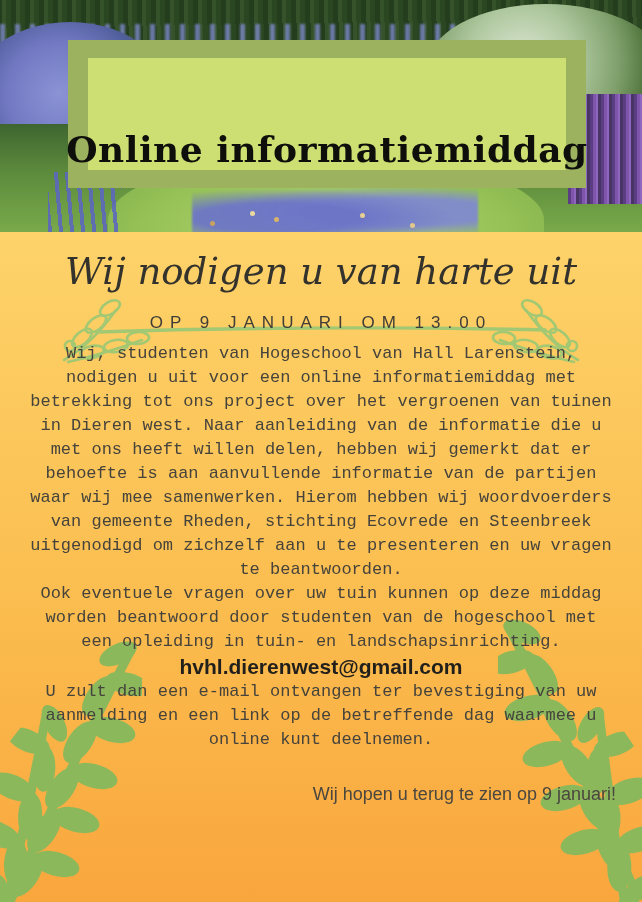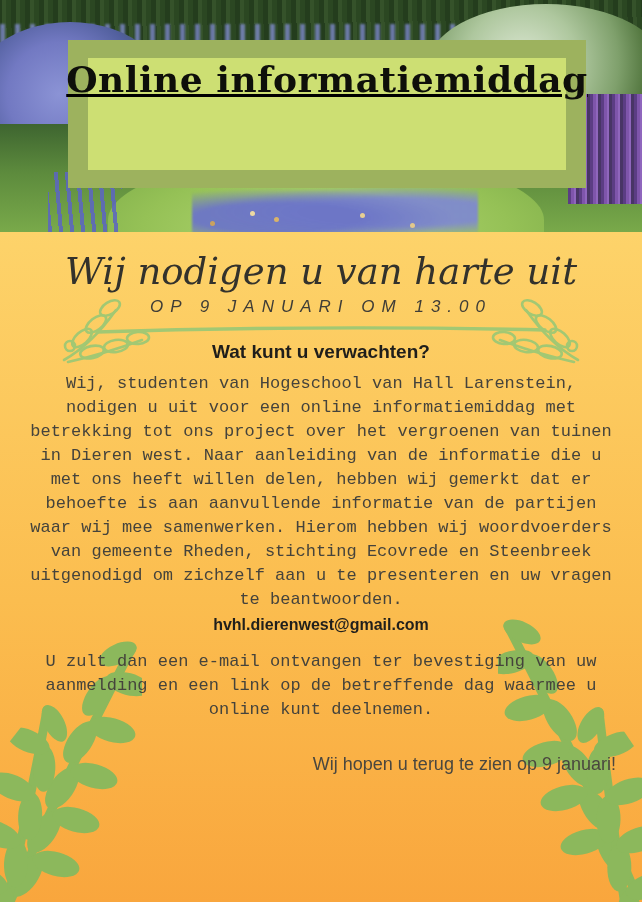--- a/index.html
+++ b/index.html
@@ -30,35 +30,35 @@
   .p-blue-mid{bottom:-8px;left:192px;width:286px;height:56px;filter:blur(1px);
     background:radial-gradient(ellipse at 30% 60%,rgba(108,117,199,.95) 0 30%,transparent 62%),
                radial-gradient(ellipse at 72% 50%,rgba(126,135,212,.9) 0 34%,transparent 66%);}
   .p-blue-left{bottom:0;left:48px;width:74px;height:60px;filter:blur(.5px);opacity:.95;
     background:repeating-linear-gradient(85deg,rgba(92,102,192,.92) 0 4px,transparent 4px 11px);}
   .p-sparkle{bottom:16px;left:250px;width:5px;height:5px;border-radius:50%;background:#ecd9a2;
     box-shadow:24px 6px 0 #d9b36a,110px 2px 0 #e7cf92,-40px 10px 0 #caa25f,160px 12px 0 #e2c88b;}
   
   .banner{position:absolute;left:68px;top:40px;width:518px;height:148px;background:#9db25e;}
   .banner-inner{position:absolute;left:20px;right:20px;top:18px;bottom:18px;background:#cddf73;
-    display:flex;align-items:flex-start;justify-content:center;text-decoration:underline;}
+    display:flex;align-items:flex-end;justify-content:center;}
   .banner-title{margin:0;font-family:"DejaVu Serif",serif;font-weight:700;font-size:36px;
     letter-spacing:.5px;color:#0e0f0a;white-space:nowrap;}
   
   .content{position:absolute;top:232px;left:0;width:642px;height:670px;overflow:hidden;
     background:linear-gradient(180deg,#fdd36a 0%,#fbbd4f 55%,#f9a63d 100%);
     text-align:center;color:#403e38;}
   .content-inner{position:relative;z-index:2;padding:16px 26px 0 26px;}
   .invite-heading{font-family:"DejaVu Serif",serif;font-style:italic;font-weight:500;
     font-size:37px;color:#33322c;margin:2px 0 0 0;}
-  .date-line{font-size:17px;letter-spacing:7px;color:#3f3d37;margin-top:4px;font-style:italic;}
+  .date-line{font-size:17px;letter-spacing:7px;color:#3f3d37;margin-top:20px;}
   .section-heading{font-size:19px;font-weight:700;color:#1f1e1b;margin-top:24px;}
   .body-text{font-size:17px;line-height:24px;color:#45433c;margin-top:9px;font-family:Liberation Mono, monospace;}
   .join-heading{margin-top:14px;}
-  .email-line{font-size:16px;font-weight:700;color:#201f1c;line-height:26px;}
+  .email-line{font-size:21px;font-weight:700;color:#201f1c;line-height:26px;}
   .closing{font-size:18px;color:#4a473f;margin-top:32px;text-align:right;}
   
   .deco{position:absolute;z-index:1;}
   .underline-svg{left:50%;transform:translateX(-50%);top:92px;}
   .sprig-left{left:58px;top:52px;}
   .sprig-right{right:58px;top:52px;transform:scaleX(-1);}
   .branch{width:150px;height:280px;}
   .branch-l1{left:-8px;bottom:-18px;}
   .branch-l2{left:-58px;bottom:-92px;transform:rotate(38deg) scaleX(-1);}
   .branch-r1{right:-6px;bottom:4px;transform:scaleX(-1);}
@@ -183,23 +183,23 @@
         <ellipse cx="106" cy="56" rx="23" ry="11" transform="rotate(-55 106 56)"></ellipse>
         <ellipse cx="136" cy="44" rx="23" ry="11" transform="rotate(15 136 44)"></ellipse>
         <ellipse cx="126" cy="14" rx="20" ry="10" transform="rotate(-25 126 14)"></ellipse>
       </g>
     </svg>
 
     <div class="content-inner">
       <div class="invite-heading">Wij nodigen u van harte uit</div>
       <div class="date-line">OP 9 JANUARI OM 13.00</div>
 
-      <div class="section-heading">Wat kunt u verwachten?</div>
       <div class="body-text">Wij, studenten van Hogeschool van Hall Larenstein, nodigen u uit voor een online informatiemiddag met betrekking tot ons project over het vergroenen van tuinen in Dieren west. Naar aanleiding van de informatie die u met ons heeft willen delen, hebben wij gemerkt dat er behoefte is aan aanvullende informatie van de partijen waar wij mee samenwerken. Hierom hebben wij woordvoerders van gemeente Rheden, stichting Ecovrede en Steenbreek uitgenodigd om zichzelf aan u te presenteren en uw vragen te beantwoorden.</div>
+      <div class="body-text" style="margin-top:0;">Ook eventuele vragen over uw tuin kunnen op deze middag worden beantwoord door studenten van de hogeschool met een opleiding in tuin- en landschapsinrichting.</div>
 
       <div class="email-line">hvhl.dierenwest@gmail.com</div>
-      <div class="body-text" style="margin-top:12px;">U zult dan een e-mail ontvangen ter bevestiging van uw aanmelding en een link op de betreffende dag waarmee u online kunt deelnemen.</div>
+      <div class="body-text" style="margin-top:0;">U zult dan een e-mail ontvangen ter bevestiging van uw aanmelding en een link op de betreffende dag waarmee u online kunt deelnemen.</div>
 
       <div class="closing">Wij hopen u terug te zien op 9 januari!</div>
     </div>
   </div>
 
 </div>
 
 </body></html>

